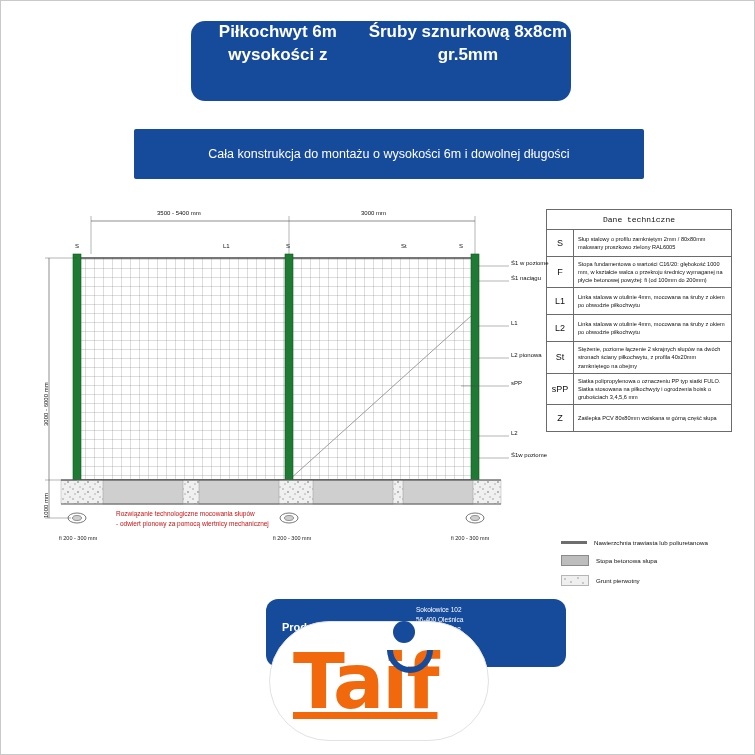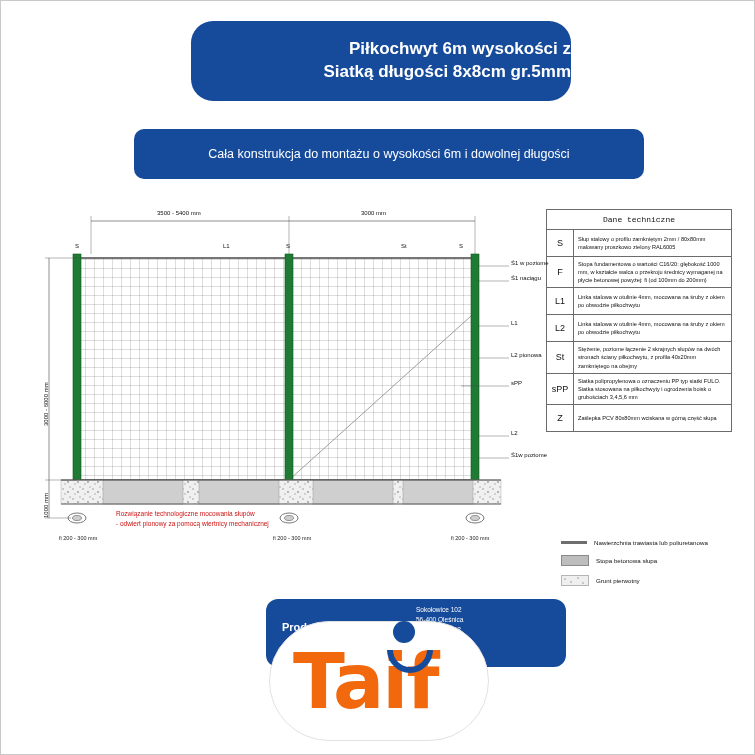--- a/index.html
+++ b/index.html
@@ -16,32 +16,32 @@
     background:#ffffff;
     border:1px solid #c9c9c9;
     box-sizing:border-box;
   }
 
   
   .title-banner{
     position:absolute;
     left:190px;top:20px;width:380px;height:80px;
     background:#164a9a;
-    border-radius:22px;
+    border-radius:14px;
     color:#fff;
-    display:flex;flex-direction:column;
-    align-items:flex-end;justify-content:center;
+    display:flex;flex-direction:row;
+    align-items:flex-start;justify-content:center;
     font-size:17px;font-weight:bold;line-height:1.35;
     text-align:center;
   }
   .sub-banner{
     position:absolute;
     left:133px;top:128px;width:510px;height:50px;
     background:#164a9a;
-    border-radius:10px;
+    border-radius:2px;
     color:#fff;
     display:flex;flex-direction:column;
     align-items:center;justify-content:center;
     font-size:12.5px;line-height:1.45;
     text-align:right;
   }
 
   
   .tech-table{
     position:absolute;
@@ -145,41 +145,42 @@
     background:#ffffff;
     border:1px solid #e2e2e2;
     border-radius:60px;
   }
   .logo-text{
     position:absolute;left:292px;top:636px;
     font-size:76px;font-weight:bold;
     color:#f2690d;
     letter-spacing:-2px;
     font-family:"DejaVu Sans", sans-serif;
+    text-decoration:underline;
   }
   .logo-dot{
     position:absolute;left:392px;top:620px;
     width:22px;height:22px;border-radius:50%;
     background:#164a9a;
   }
   .logo-arc{
     position:absolute;left:386px;top:626px;
     width:34px;height:34px;border:6px solid #164a9a;
     border-radius:50%;border-top-color:transparent;border-right-color:transparent;
     transform:rotate(-45deg);
   }
 </style>
 </head>
 <body>
 
 <div id="page">
 
   <div class="title-banner">
     <div>Piłkochwyt 6m wysokości z</div>
-    <div>Siatką długości 8x8cm gr.5mm</div>
+    <div>Śruby sznurkową 8x8cm gr.5mm</div>
   </div>
 
   <div class="sub-banner">
     <div>Cała konstrukcja do montażu o wysokości 6m i dowolnej długości</div>
   </div>
 
   <div class="tech-table">
     <div class="tech-head">Dane techniczne</div>
 
     <div class="tech-row">

